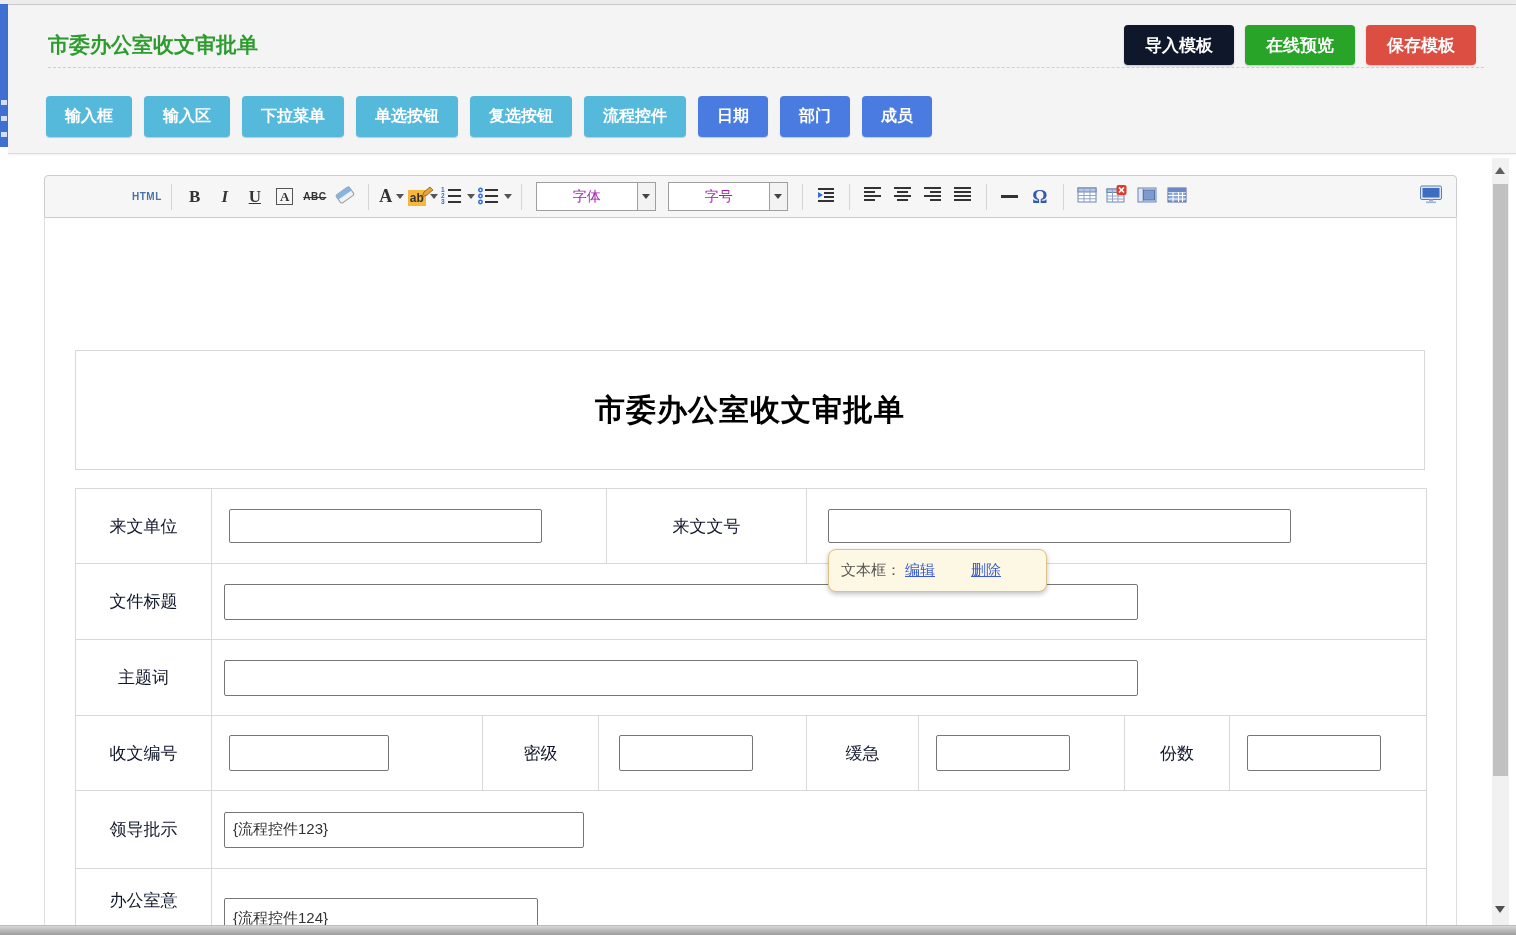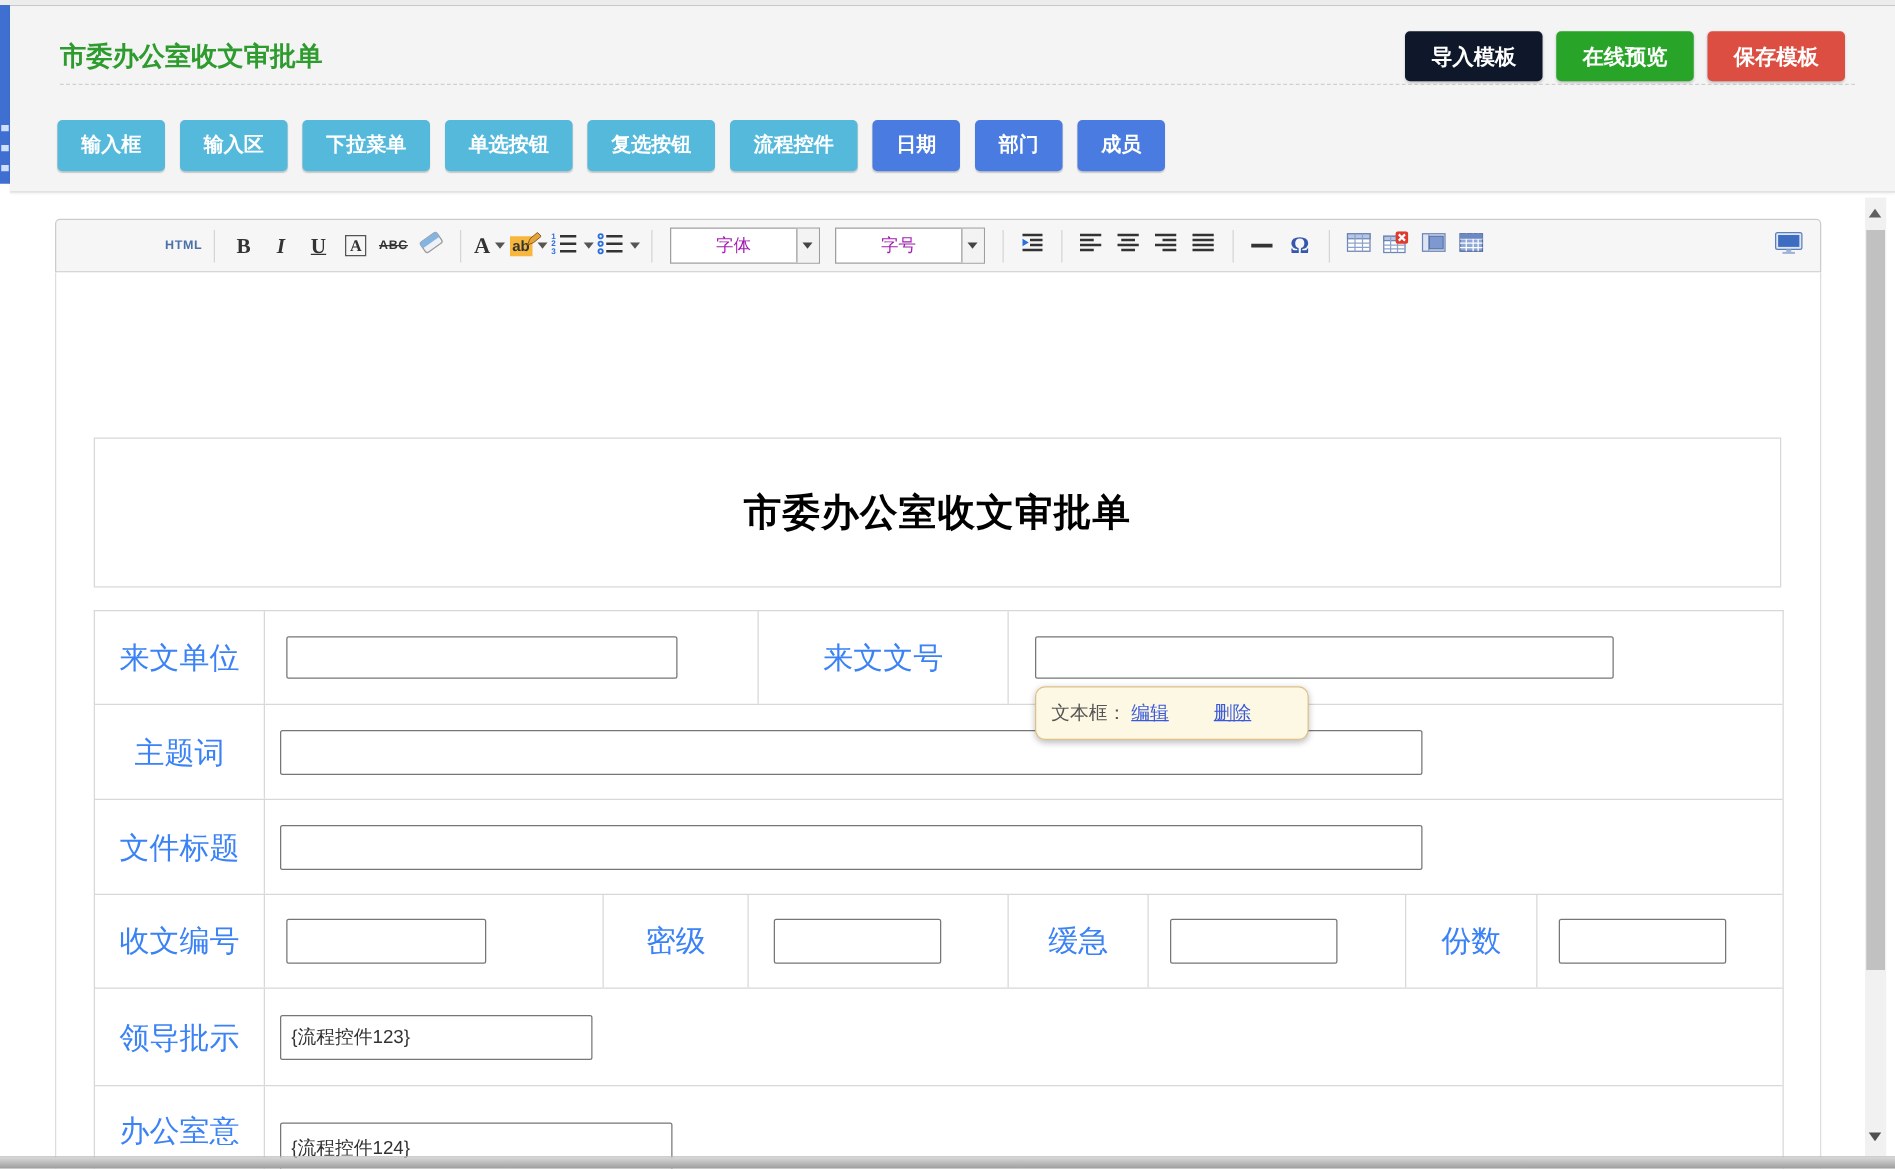--- a/index.html
+++ b/index.html
@@ -60,21 +60,21 @@
 
   
   .form-title-box{position:absolute;left:75px;top:350px;width:1350px;height:120px;border:1px solid #d8d8d8;
                   box-sizing:border-box;display:flex;align-items:center;justify-content:center;}
   .form-title{font-size:30px;font-weight:bold;color:#000;letter-spacing:1px;}
   .form-table{position:absolute;left:75px;top:488px;width:1350px;border:1px solid #d8d8d8;border-bottom:none;box-sizing:content-box;}
   .frow{display:flex;border-bottom:1px solid #d8d8d8;}
   .fcell{border-right:1px solid #d8d8d8;display:flex;align-items:center;justify-content:center;box-sizing:border-box;flex:none;}
   .fcell.last{border-right:none;}
   .fcell.in{justify-content:flex-start;}
-  .flabel{font-size:24px;color:#3b82f6;}
+  .flabel{font-size:17px;color:#0f172a;}
   .tinput{height:34px;border:1px solid #767676;border-radius:2px;background:#fff;font-size:15px;color:#333;
           padding:0 8px;box-sizing:border-box;font-family:inherit;}
 
   
   .tooltip{position:absolute;left:828px;top:549px;width:219px;height:43px;background:#fdf8e3;border:1px solid #dfc188;
            border-radius:8px;box-shadow:0 2px 5px rgba(0,0,0,.25);z-index:10;display:flex;align-items:center;
            padding:0 12px;font-size:15px;color:#555;box-sizing:border-box;}
   .tooltip a{color:#3a5ad9;text-decoration:underline;cursor:pointer;}
   .tt-edit{margin-left:4px;}
   .tt-del{margin-left:36px;}
@@ -321,30 +321,30 @@
       <div class="fcell" style="width:200px">
           <span class="flabel">来文文号</span>
         </div>
       <div class="fcell in last" style="width:619px">
         <input class="tinput" style="margin-left: 21px; width: 463px;" value="">
       </div>
     </div>
 
     <div class="frow" style="height:75px">
       <div class="fcell" style="width:136px">
-          <span class="flabel">主题词</span>
+          <span class="flabel">文件标题</span>
         </div>
       <div class="fcell in last" style="width:1214px">
         <input class="tinput" style="margin-left: 12px; width: 914px; height: 36px;" value="">
       </div>
     </div>
 
     <div class="frow" style="height:75px">
       <div class="fcell" style="width:136px">
-          <span class="flabel">文件标题</span>
+          <span class="flabel">主题词</span>
         </div>
       <div class="fcell in last" style="width:1214px">
         <input class="tinput" style="margin-left: 12px; width: 914px; height: 36px;" value="">
       </div>
     </div>
 
     <div class="frow" style="height:74px">
       <div class="fcell" style="width:136px">
           <span class="flabel">收文编号</span>
         </div>
@@ -369,21 +369,21 @@
       <div class="fcell in last" style="width:196px">
         <input class="tinput" style="margin-left: 17px; width: 134px; height: 36px;" value="">
       </div>
     </div>
 
     <div class="frow" style="height:77px">
       <div class="fcell" style="width:136px">
           <span class="flabel">领导批示</span>
         </div>
       <div class="fcell in last" style="width:1214px">
-        <input class="tinput" style="margin-left: 12px; width: 250px; height: 36px;" value="{流程控件123}">
+        <input class="tinput" style="margin-left: 12px; width: 360px; height: 36px;" value="{流程控件123}">
       </div>
     </div>
 
     <div class="frow" style="height:100px;border-bottom:none">
       <div class="fcell" style="width:136px;align-items:flex-start;padding-top:20px">
           <span class="flabel">办公室意</span>
         </div>
       <div class="fcell in last" style="width:1214px;align-items:flex-start">
         <input class="tinput" style="margin-left: 12px; margin-top: 29px; width: 314px; height: 40px;" value="{流程控件124}">
       </div>

